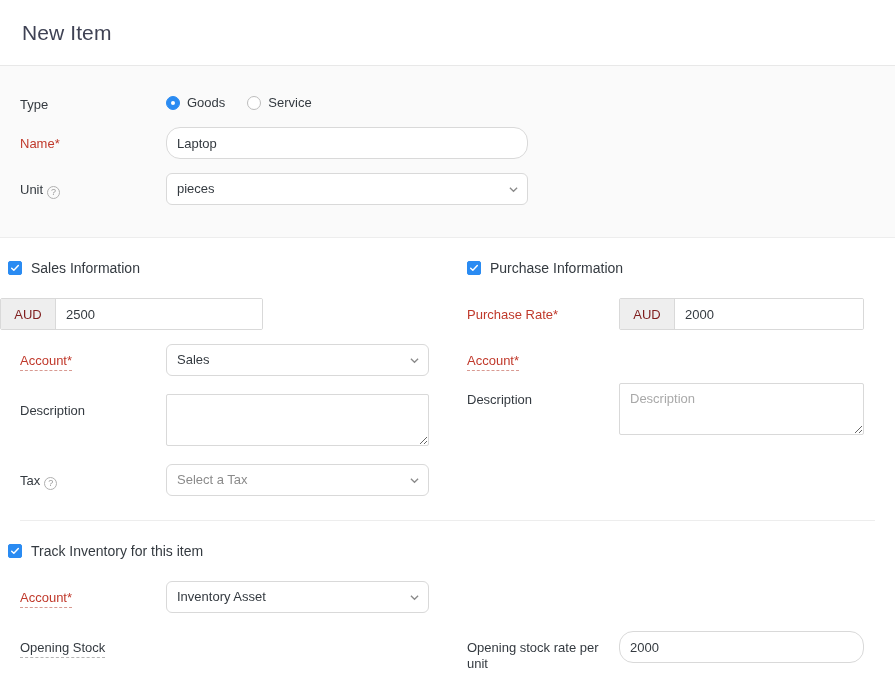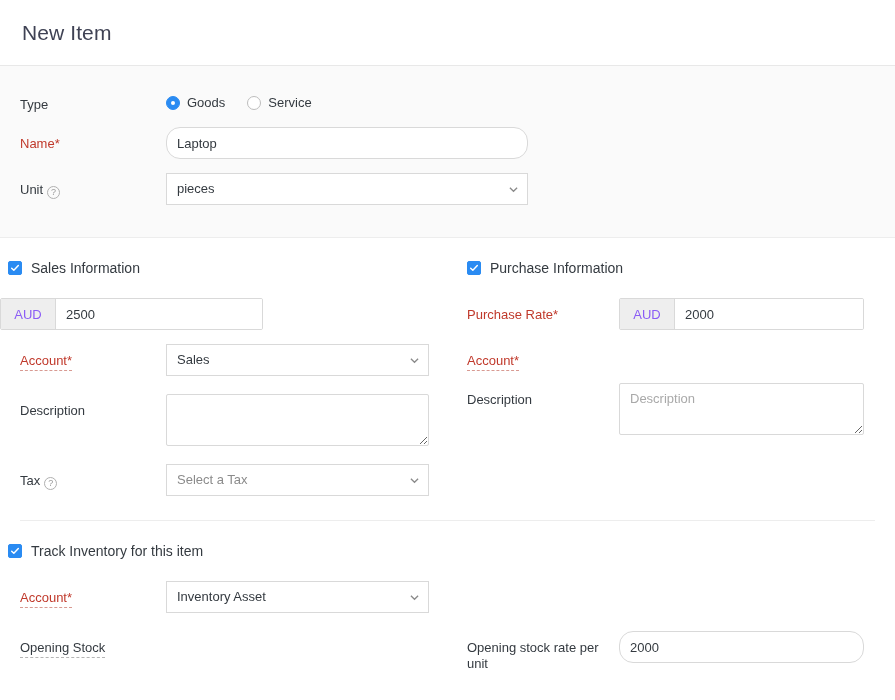--- a/index.html
+++ b/index.html
@@ -79,21 +79,21 @@
   }
   .txt.wide { width: 362px; }
   .txt::placeholder { color: #a9a9a9; }
 
   .select-wrap { position: relative; display: inline-block; }
   .sel {
     width: 263px;
     height: 32px;
     border: 1px solid #d9d9d9;
     background: #ffffff;
-    border-radius: 0;
+    border-radius: 6px;
     font-size: 13px;
     font-family: "Liberation Sans", sans-serif;
     color: #343a40;
     padding: 0 28px 0 10px;
     line-height: 30px;
     white-space: nowrap;
     overflow: hidden;
   }
   .sel.wide { width: 362px; }
   .sel.placeholder { color: #8b8b8b; }
@@ -114,21 +114,21 @@
     overflow: hidden;
     height: 32px;
     background: #fff;
   }
   .cur-group.g-left { width: 263px; }
   .cur-group.g-right { width: 245px; }
   .cur-prefix {
     background: #eeeeee;
     border-right: 1px solid #d9d9d9;
     font-size: 13px;
-    color: #8b5cf6;
+    color: #7f1d1d;
     display: flex;
     align-items: center;
     justify-content: center;
     width: 55px;
     flex: 0 0 55px;
   }
   .cur-input {
     border: 0;
     outline: none;
     flex: 1 1 auto;

